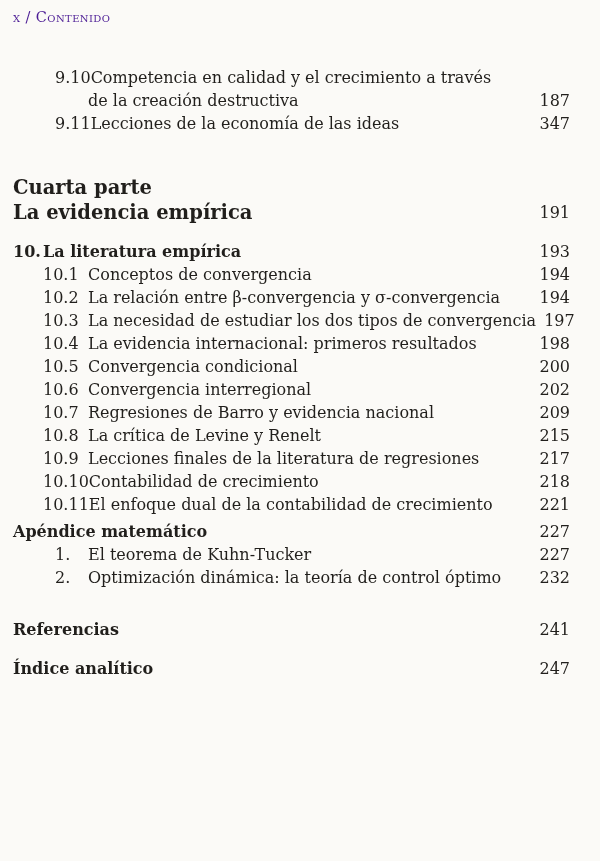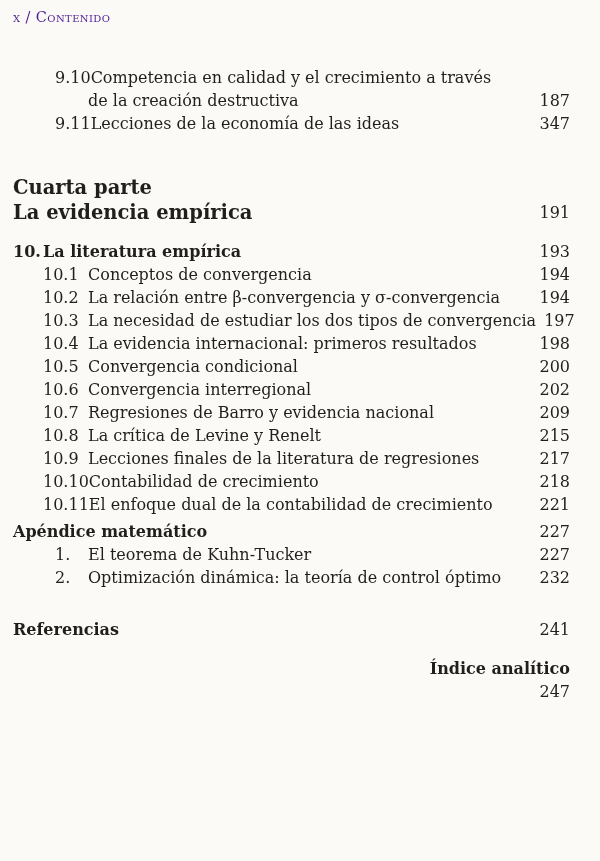--- a/index.html
+++ b/index.html
@@ -18,21 +18,21 @@
   }
   .running-header {
     font-variant: small-caps;
     font-size: 14.5px;
     letter-spacing: 0.4px;
     line-height: 18px;
     color: #4c1d95;
   }
   .row {
     display: flex;
-    align-items: flex-end;
+    align-items: flex-start;
     line-height: 23px;
     white-space: nowrap;
   }
   .fill { flex: 1 1 auto; min-width: 8px; }
   .pg { flex: none; text-align: right; font-weight: 400; font-size: 16px; }
   .num {
     flex: none;
     box-sizing: border-box;
     min-width: 45px;
   }
@@ -42,21 +42,21 @@
   .carryover-block { margin-top: 40px; }
   .part-block { margin-top: 40px; font-weight: 700; font-size: 19.5px; }
   .part-block .row { line-height: 25px; }
   .part-block .pg { font-weight: 400; }
   .chapter-row { margin-top: 15px; font-weight: 700; }
   .chapter-row .num { min-width: 30px; }
   .chapter-row .pg { font-weight: 400; }
   .appendix-head { margin-top: 4px; font-weight: 700; }
   .appendix-head .pg { font-weight: 400; }
   .backmatter-1 { margin-top: 29px; font-weight: 700; }
-  .backmatter-2 { margin-top: 16px; font-weight: 700; flex-direction: column; }
+  .backmatter-2 { margin-top: 16px; font-weight: 700; }
   .backmatter-1 .pg, .backmatter-2 .pg { font-weight: 400; }
 </style>
 </head>
 <body>
 
 <div class="page">
 
   <div class="running-header">x / Contenido</div>
 
   <div class="carryover-block">

